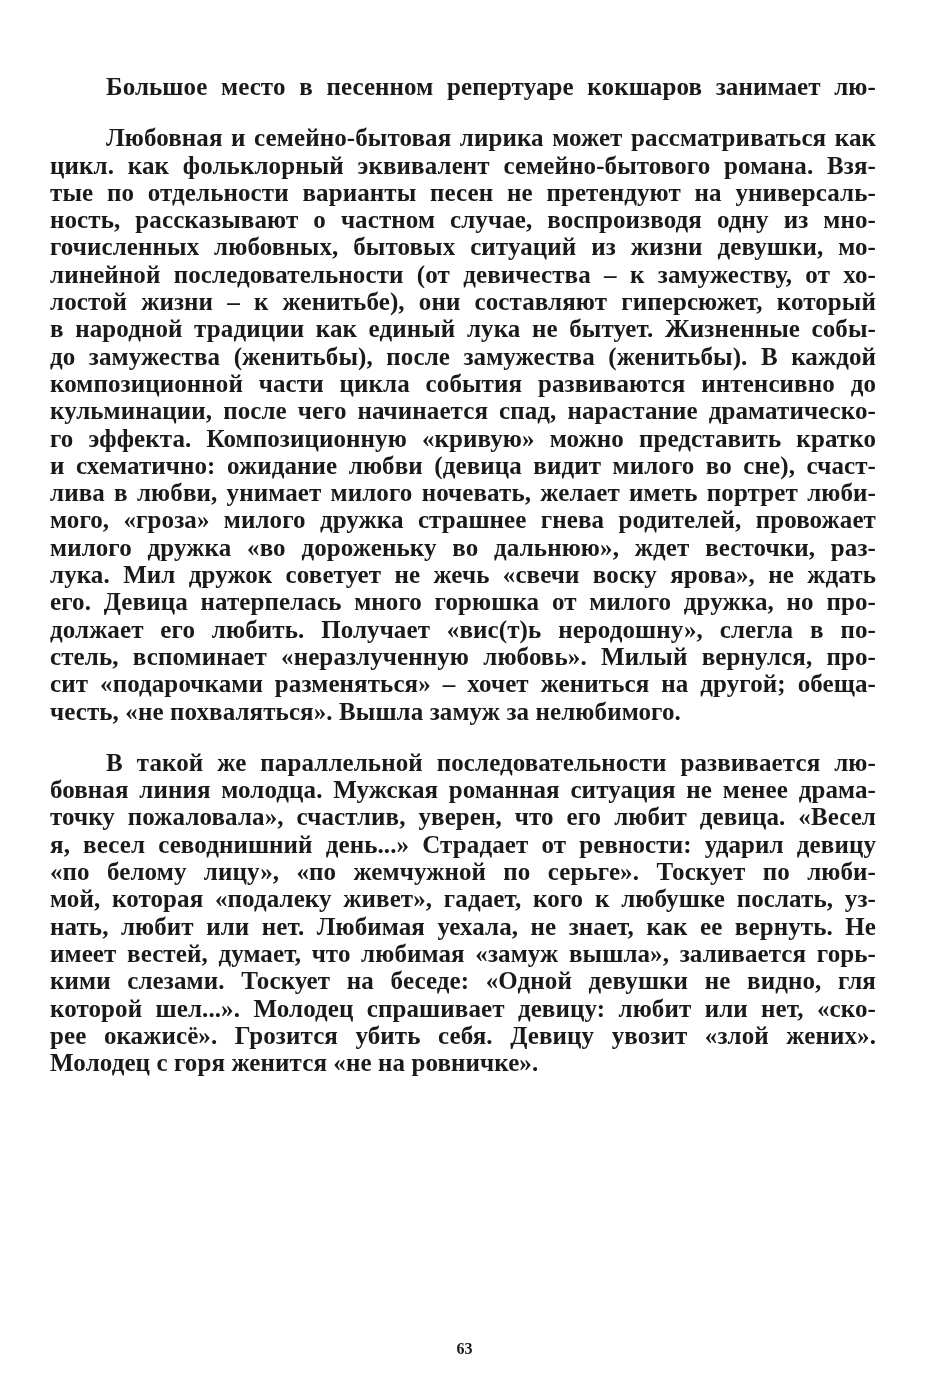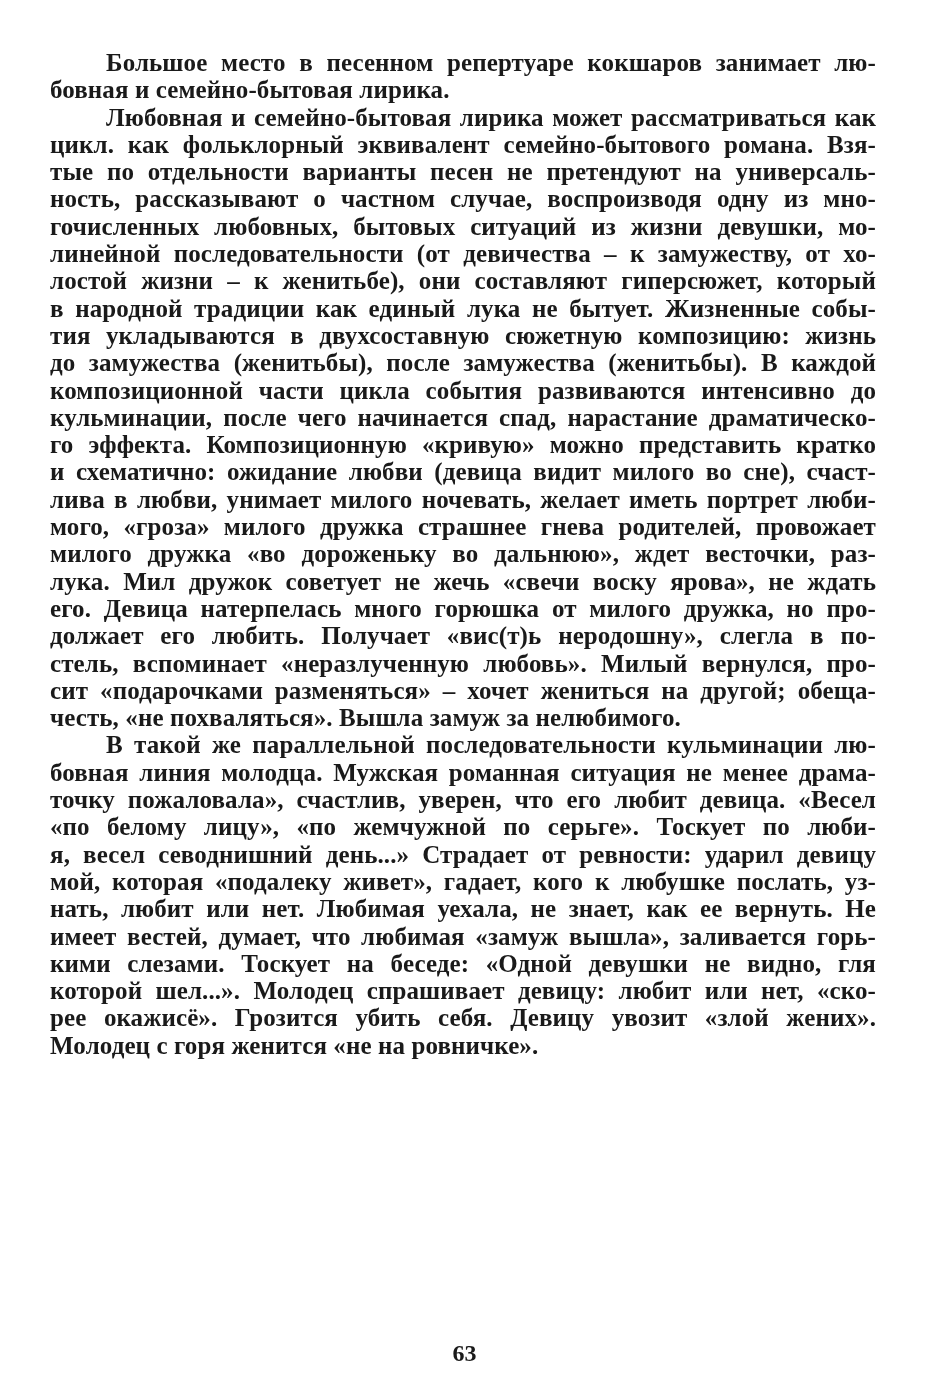--- a/index.html
+++ b/index.html
@@ -14,67 +14,65 @@
     letter-spacing: 0.1px;
   }
   .line {
     display: block;
     white-space: nowrap;
     text-align: justify;
     text-align-last: justify;
     height: 27.3px;
   }
   .line.last { text-align-last: left; }
-  .indent { padding-left: 56px; }
+  .indent { padding-left: 56px; margin-top: 24px; }
   .page-number {
     position: absolute; left: 0; width: 929px; top: 1340px;
     text-align: center;
     font-family: "Liberation Serif", serif;
-    font-size: 24px; font-weight: bold; color: #1a1a1a;
+    font-size: 16px; font-weight: bold; color: #1a1a1a;
   }
 </style>
 </head>
 <body>
 
 <div class="page">
   <div>
     <span class="line indent">Большое место в песенном репертуаре кокшаров занимает лю-</span>
-    <span class="line last">бовная и семейно-бытовая лирика.</span>
   </div>
   <div>
     <span class="line indent">Любовная и семейно-бытовая лирика может рассматриваться как</span>
     <span class="line">цикл. как фольклорный эквивалент семейно-бытового романа. Взя-</span>
     <span class="line">тые по отдельности варианты песен не претендуют на универсаль-</span>
     <span class="line">ность, рассказывают о частном случае, воспроизводя одну из мно-</span>
     <span class="line">гочисленных любовных, бытовых ситуаций из жизни девушки, мо-</span>
     <span class="line">линейной последовательности (от девичества – к замужеству, от хо-</span>
     <span class="line">лостой жизни – к женитьбе), они составляют гиперсюжет, который</span>
     <span class="line">в народной традиции как единый лука не бытует. Жизненные собы-</span>
-    <span class="line">тия укладываются в двухсоставную сюжетную композицию: жизнь</span>
     <span class="line">до замужества (женитьбы), после замужества (женитьбы). В каждой</span>
     <span class="line">композиционной части цикла события развиваются интенсивно до</span>
     <span class="line">кульминации, после чего начинается спад, нарастание драматическо-</span>
     <span class="line">го эффекта. Композиционную «кривую» можно представить кратко</span>
     <span class="line">и схематично: ожидание любви (девица видит милого во сне), счаст-</span>
     <span class="line">лива в любви, унимает милого ночевать, желает иметь портрет люби-</span>
     <span class="line">мого, «гроза» милого дружка страшнее гнева родителей, провожает</span>
     <span class="line">милого дружка «во дороженьку во дальнюю», ждет весточки, раз-</span>
     <span class="line">лука. Мил дружок советует не жечь «свечи воску ярова», не ждать</span>
     <span class="line">его. Девица натерпелась много горюшка от милого дружка, но про-</span>
     <span class="line">должает его любить. Получает «вис(т)ь неродошну», слегла в по-</span>
     <span class="line">стель, вспоминает «неразлученную любовь». Милый вернулся, про-</span>
     <span class="line">сит «подарочками разменяться» – хочет жениться на другой; обеща-</span>
     <span class="line last">честь, «не похваляться». Вышла замуж за нелюбимого.</span>
   </div>
   <div>
-    <span class="line indent">В такой же параллельной последовательности кульминации лю-</span>
+    <span class="line indent">В такой же параллельной последовательности развивается лю-</span>
     <span class="line">бовная линия молодца. Мужская романная ситуация не менее драма-</span>
     <span class="line">точку пожаловала», счастлив, уверен, что его любит девица. «Весел</span>
+    <span class="line">я, весел севоднишний день...» Страдает от ревности: ударил девицу</span>
     <span class="line">«по белому лицу», «по жемчужной по серьге». Тоскует по люби-</span>
-    <span class="line">я, весел севоднишний день...» Страдает от ревности: ударил девицу</span>
     <span class="line">мой, которая «подалеку живет», гадает, кого к любушке послать, уз-</span>
     <span class="line">нать, любит или нет. Любимая уехала, не знает, как ее вернуть. Не</span>
     <span class="line">имеет вестей, думает, что любимая «замуж вышла», заливается горь-</span>
     <span class="line">кими слезами. Тоскует на беседе: «Одной девушки не видно, гля</span>
     <span class="line">которой шел...». Молодец спрашивает девицу: любит или нет, «ско-</span>
     <span class="line">рее окажисё». Грозится убить себя. Девицу увозит «злой жених».</span>
     <span class="line last">Молодец с горя женится «не на ровничке».</span>
   </div>
 </div>
 

